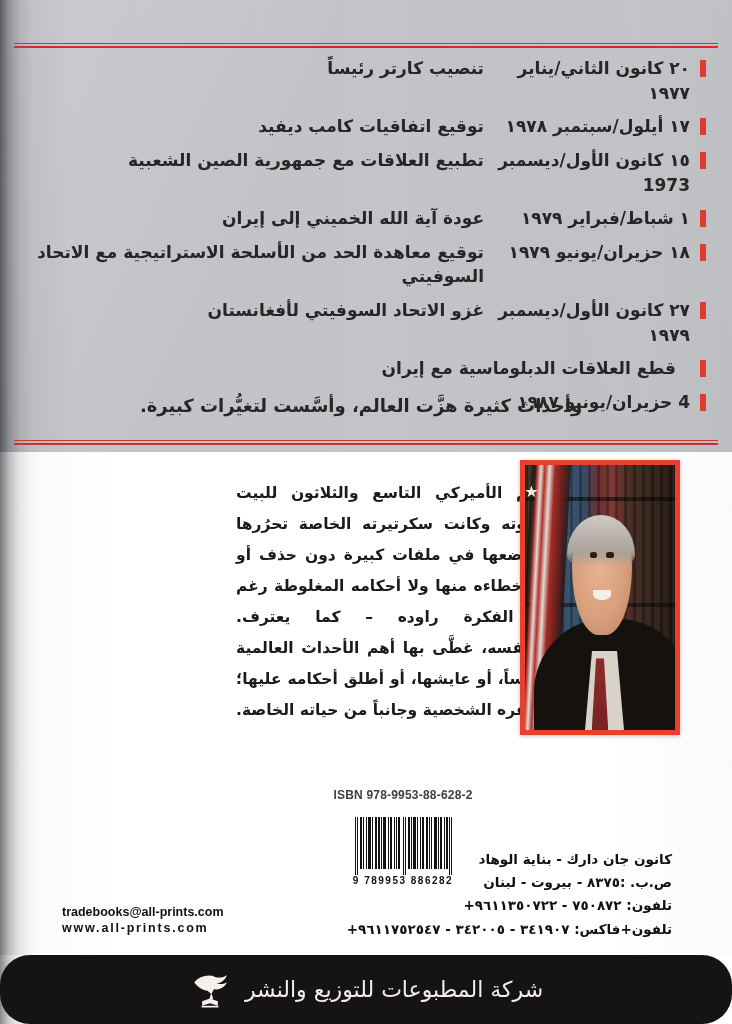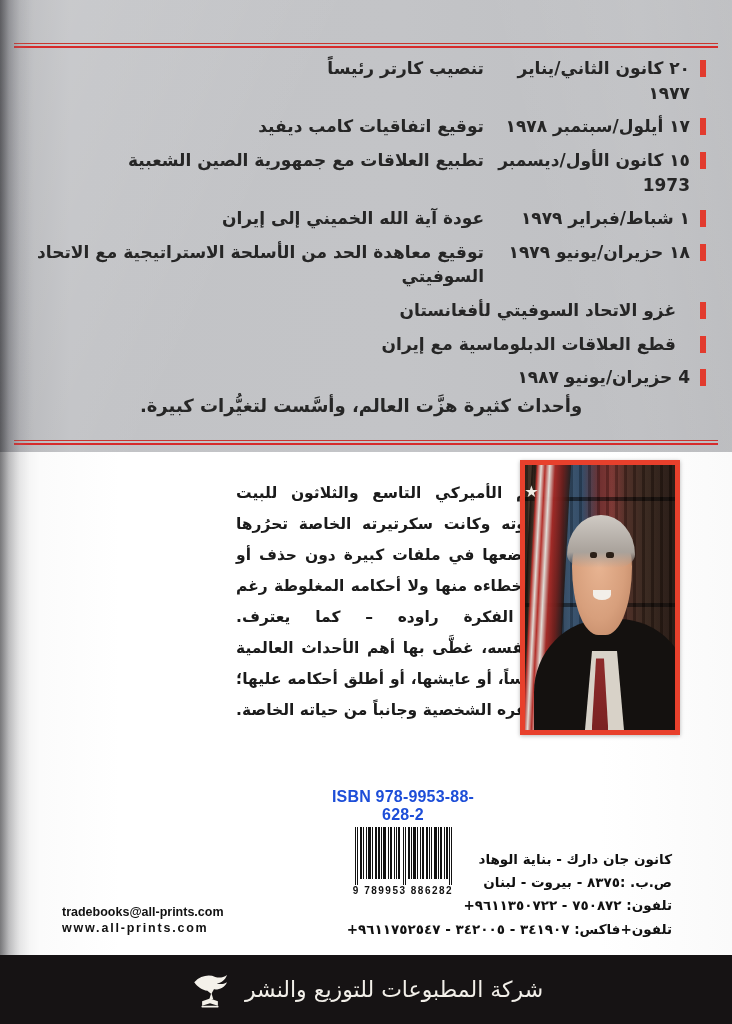--- a/index.html
+++ b/index.html
@@ -300,25 +300,25 @@
     position: absolute;
     left: 318px;
     top: 788px;
     width: 170px;
     z-index: 5;
     text-align: center;
     direction: ltr;
   }
   .isbn-text {
     font-family: "Liberation Sans", sans-serif;
-    font-size: 16px;
-    font-weight: bold;
-    color: #1d4ed8;
+    font-size: 12px;
+    font-weight: bold;
+    color: #404040;
     letter-spacing: 0.2px;
-    margin-bottom: 3px;
+    margin-bottom: 15px;
   }
   .barcode {
     height: 52px;
     display: flex;
     align-items: stretch;
     justify-content: center;
     gap: 0;
   }
   .barcode span { display: block; background: #111; }
   .barcode span.w1 { width: 1px; }
@@ -373,20 +373,21 @@
     left: 0;
     top: 955px;
     width: 732px;
     height: 69px;
     background: #161314;
     z-index: 7;
     display: flex;
     align-items: center;
     justify-content: center;
     gap: 14px;
+    border-radius: 30px;
   }
   .pub-name {
     color: #f2efe9;
     font-size: 22px;
     letter-spacing: 0.5px;
     font-weight: normal;
   }
   .pub-logo { width: 42px; height: 42px; display: block; }
 </style>
 </head>
@@ -429,20 +430,21 @@
     </div>
 
     <div class="tl-row">
       <span class="tl-bullet"></span>
       <span class="tl-date">١٨ حزيران/يونيو ١٩٧٩</span>
       <span class="tl-event">توقيع معاهدة الحد من الأسلحة الاستراتيجية مع الاتحاد السوفيتي</span>
     </div>
 
     <div class="tl-row">
       <span class="tl-bullet"></span>
+      <span class="tl-date">٢٧ كانون الأول/ديسمبر ١٩٧٩</span>
       <span class="tl-event">غزو الاتحاد السوفيتي لأفغانستان</span>
     </div>
 
     <div class="tl-row">
       <span class="tl-bullet"></span>
       <span class="tl-event">قطع العلاقات الدبلوماسية مع إيران</span>
     </div>
 
     <div class="tl-row">
       <span class="tl-bullet"></span>

